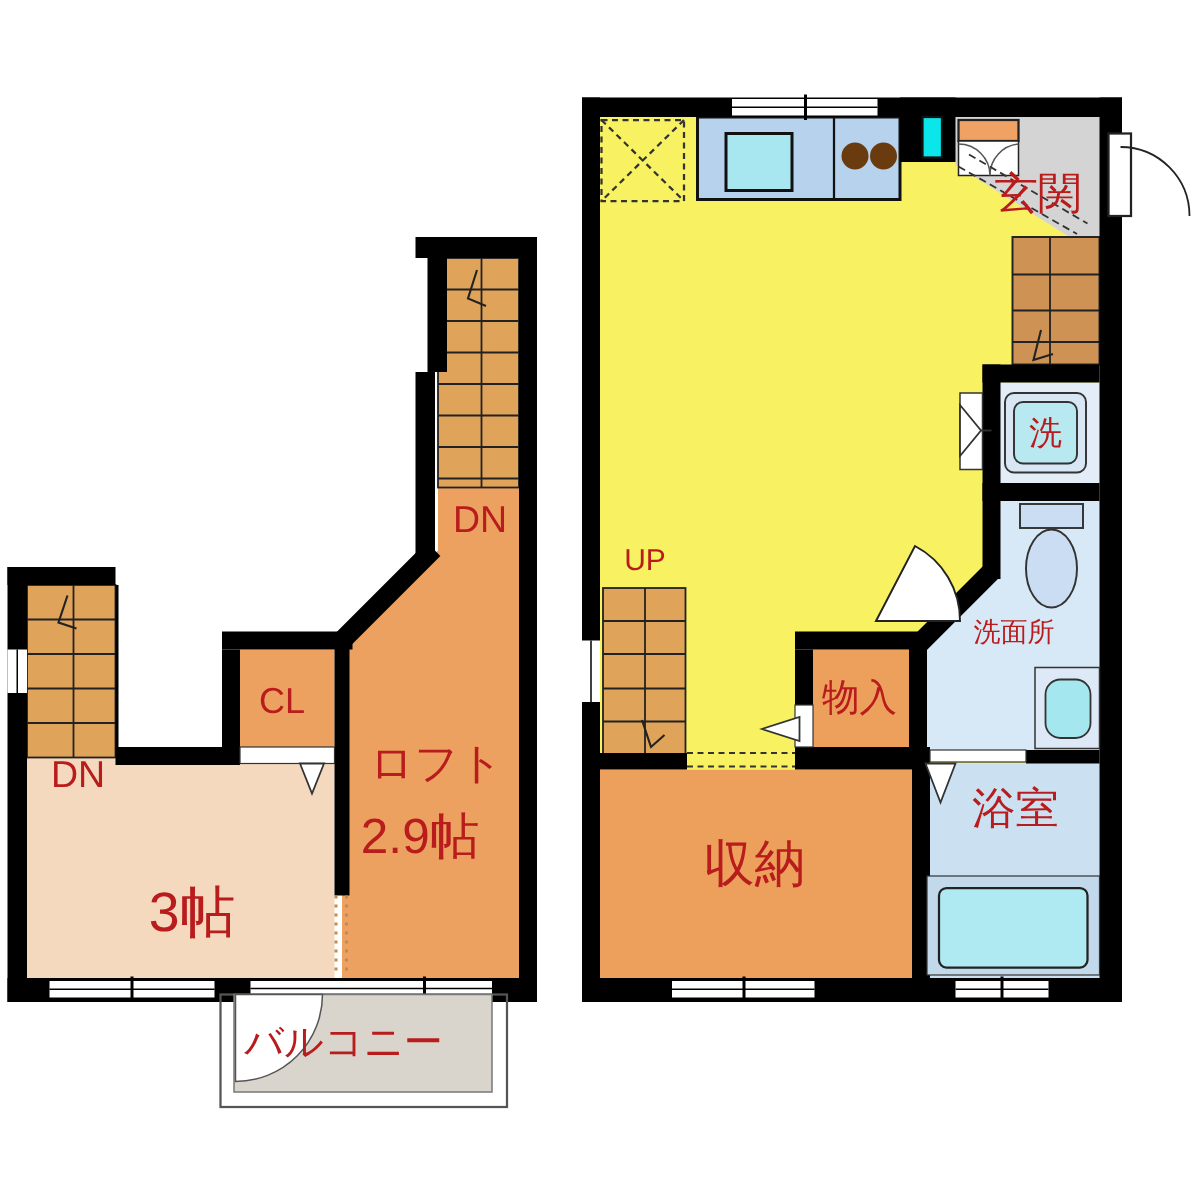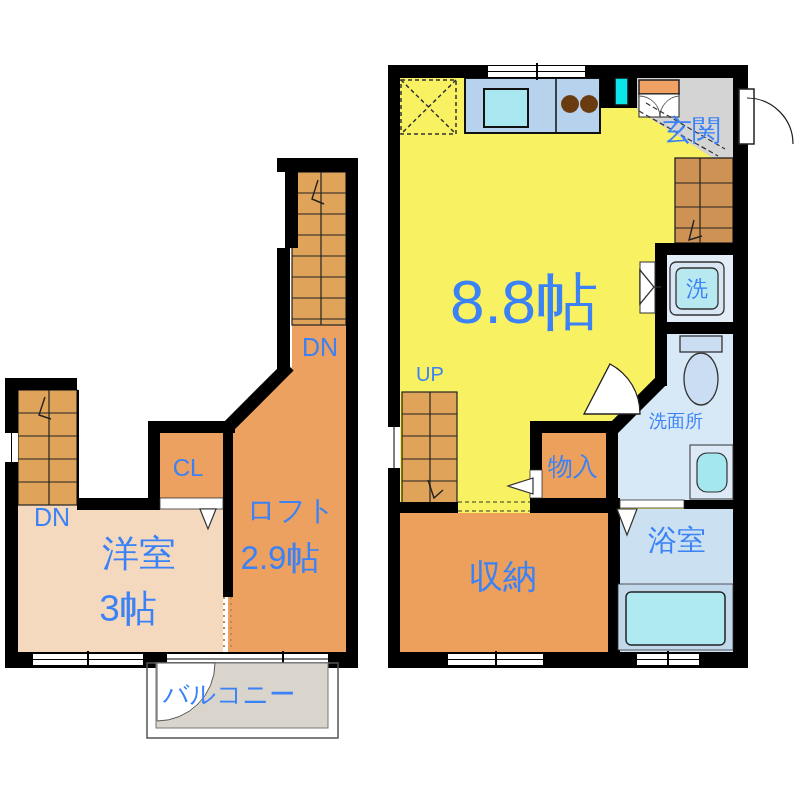--- a/index.html
+++ b/index.html
@@ -1,19 +1,19 @@
 <!DOCTYPE html>
 <html><head>
 <meta charset="utf-8">
 <style>
   html,body{margin:0;padding:0;background:#fff;}
   #plan-root{position:relative;width:800px;height:800px;background:#fff;overflow:hidden;
     font-family:"Liberation Sans","DejaVu Sans",sans-serif;}
   #plan-svg{position:absolute;left:0;top:0;}
-  .lbl{position:absolute;transform:translate(-50%,-50%);color:#3b82f6;font-weight:500;
+  .lbl{position:absolute;transform:translate(-50%,-50%);color:#b91c1c;font-weight:500;
     white-space:nowrap;line-height:1;z-index:5;}
 </style>
 </head>
 <body>
 
 <div id="plan-root">
 
 <svg id="plan-svg" width="800" height="800" viewBox="0 0 800 800">
 
   <g>
@@ -187,29 +187,27 @@
     <line x1="231" y1="597" x2="231" y2="650" stroke="#C08A52" stroke-width="2" stroke-dasharray="2,4"></line>
   </g>
 
   <g>
     <rect x="147" y="663" width="191" height="75" fill="none" stroke="#555" stroke-width="1.5"></rect>
     <rect x="156" y="663" width="172" height="65" fill="#DAD5CC" stroke="#777" stroke-width="1"></rect>
     <path d="M 157 663 L 215 663 A 58 58 0 0 1 157 721 Z" fill="#fff" stroke="#555" stroke-width="1"></path>
   </g>
 </svg>
 
-  <div class="lbl" style="left:524px;top:302px;font-size:62px">8.8帖</div>
   <div class="lbl" style="left:692px;top:130px;font-size:29px">玄関</div>
   <div class="lbl" style="left:697px;top:289px;font-size:22px">洗</div>
   <div class="lbl" style="left:676px;top:421px;font-size:18px">洗面所</div>
   <div class="lbl" style="left:677px;top:540px;font-size:29px">浴室</div>
   <div class="lbl" style="left:573px;top:466px;font-size:25px">物入</div>
   <div class="lbl" style="left:503px;top:576px;font-size:34px">収納</div>
   <div class="lbl" style="left:430px;top:374px;font-size:20px">UP</div>
   <div class="lbl" style="left:320px;top:347px;font-size:25px">DN</div>
   <div class="lbl" style="left:52px;top:517px;font-size:25px">DN</div>
   <div class="lbl" style="left:188px;top:468px;font-size:24px">CL</div>
   <div class="lbl" style="left:291px;top:510px;font-size:29px">ロフト</div>
   <div class="lbl" style="left:280px;top:557px;font-size:33px">2.9帖</div>
-  <div class="lbl" style="left:139px;top:553px;font-size:37px">洋室</div>
   <div class="lbl" style="left:128px;top:608px;font-size:37px">3帖</div>
   <div class="lbl" style="left:229px;top:694px;font-size:26px">バルコニー</div>
 </div>
 
 </body></html>

